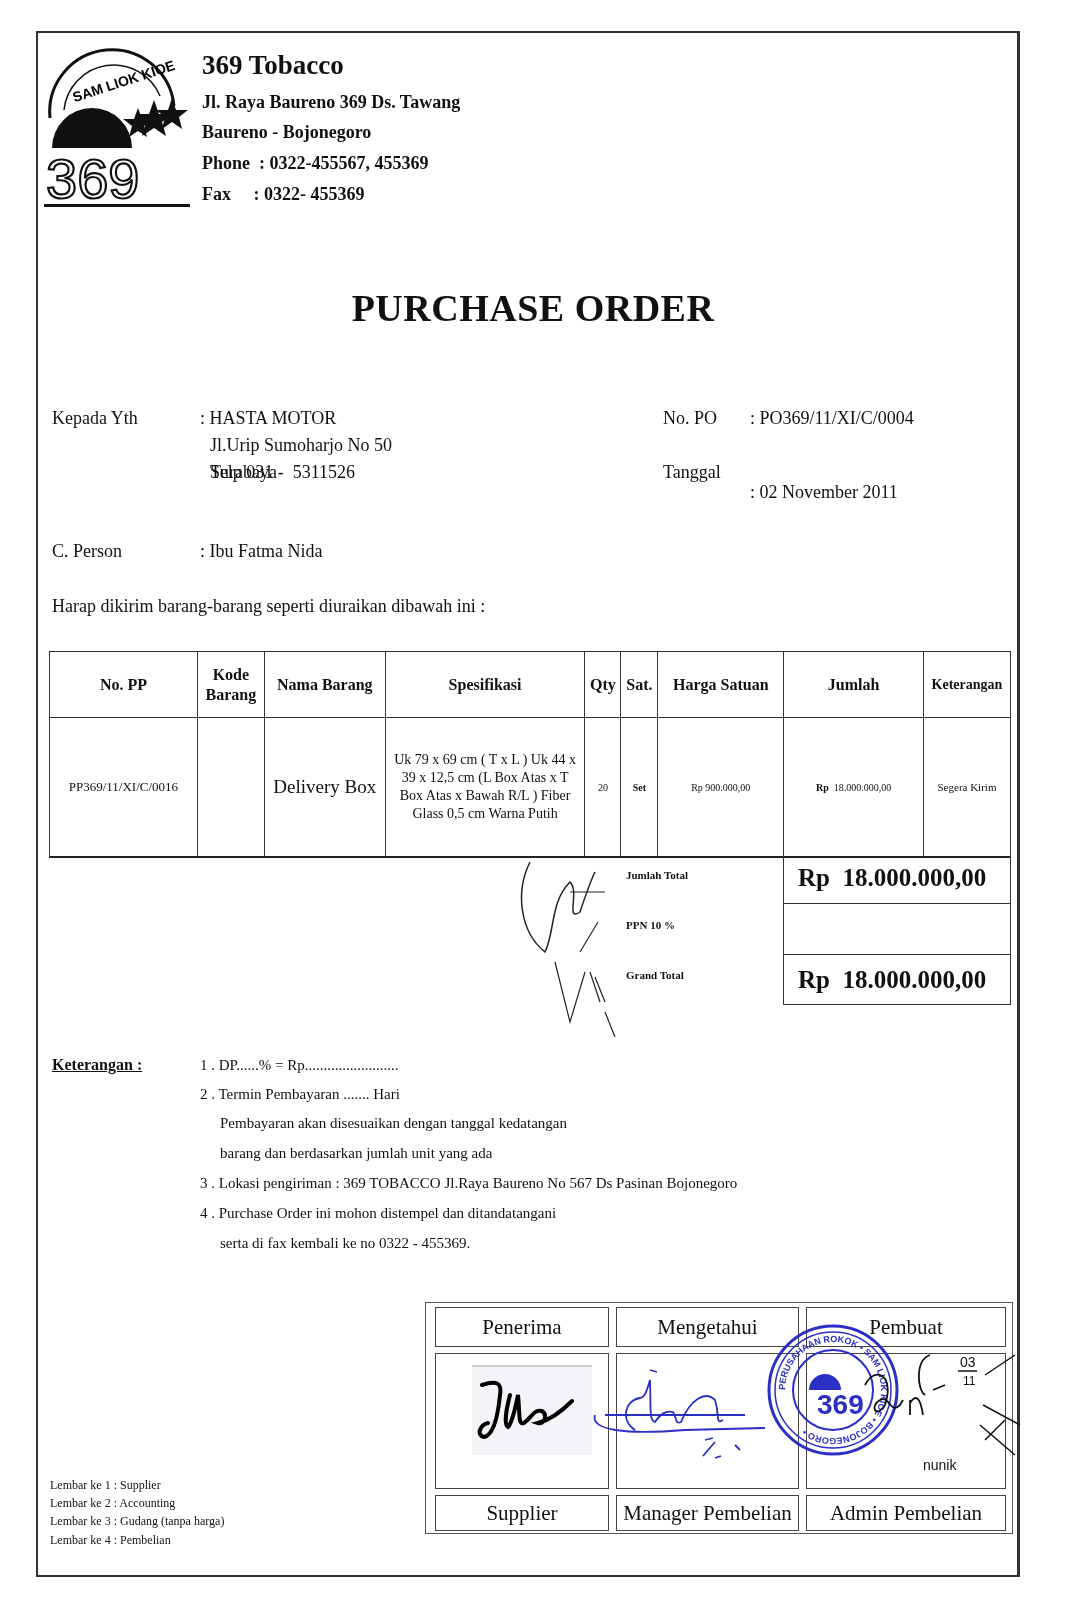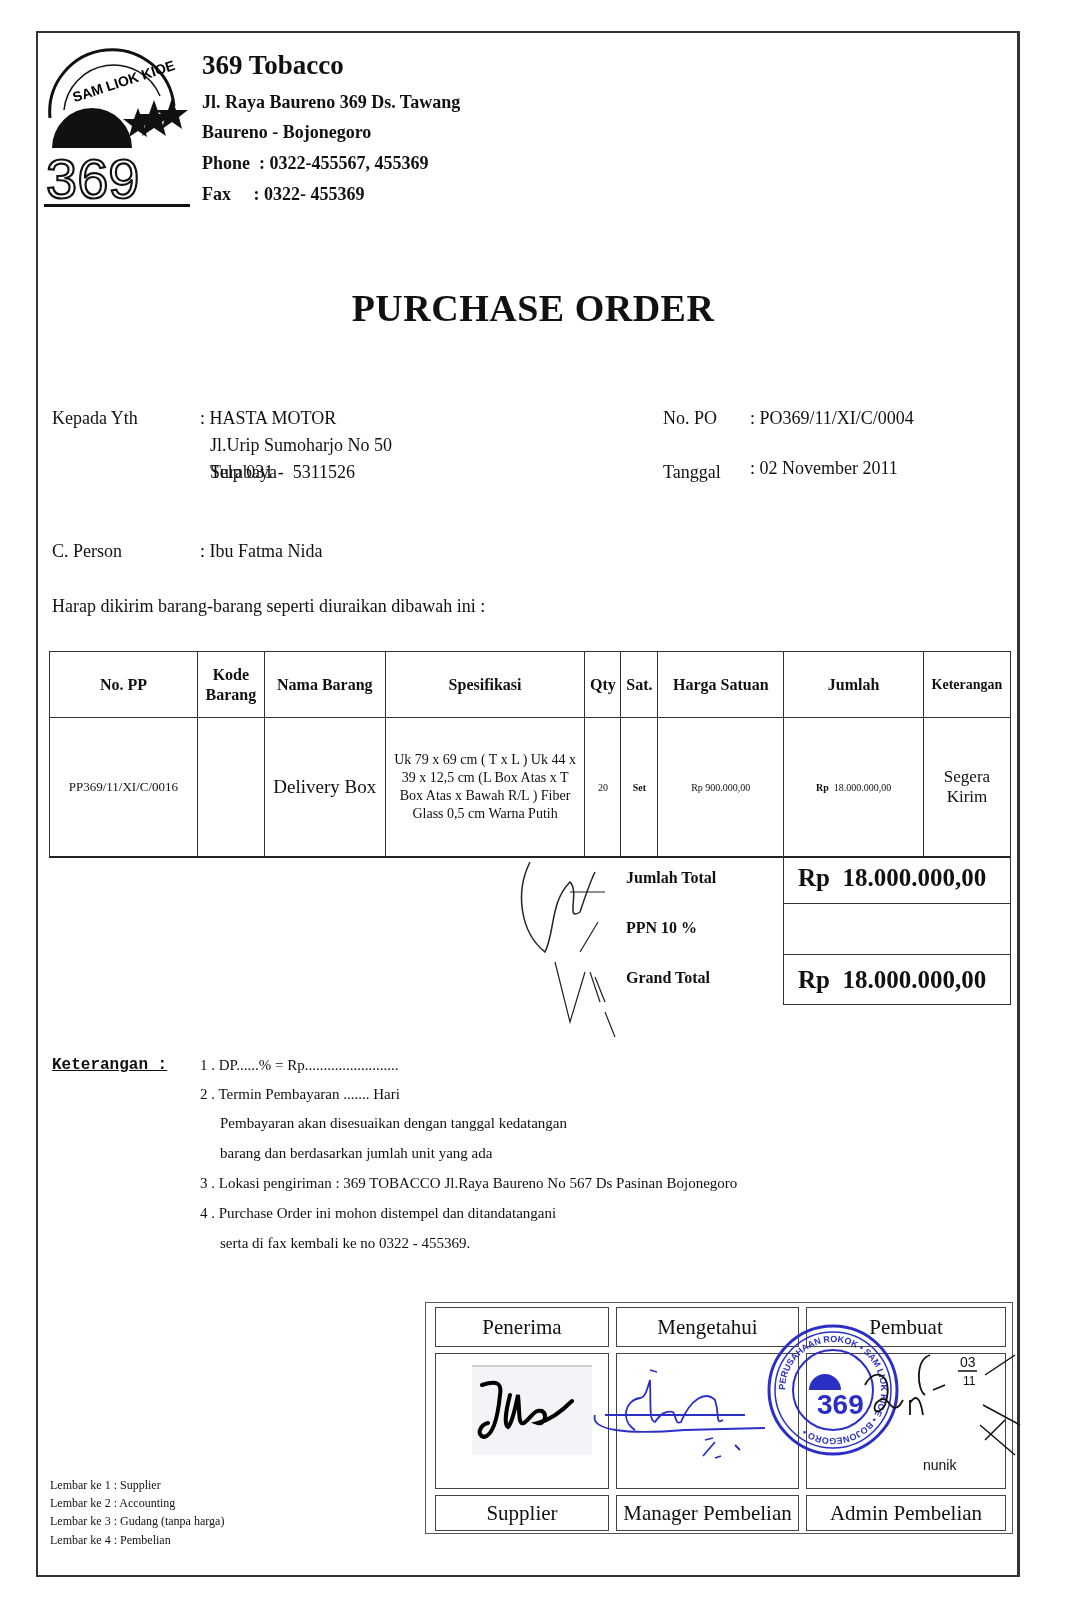--- a/index.html
+++ b/index.html
@@ -26,25 +26,25 @@
     table.items th { height: 61px; font-weight: bold; font-size: 16px; line-height: 20px; }
     table.items td { height: 134px; font-size: 10px; }
     .td-spec { font-size: 14px !important; line-height: 18px; }
     .td-nama { font-size: 19px !important; }
     .td-nopp { font-size: 13px !important; }
     .td-sat { font-weight: bold; }
     .th-ket { font-size: 14px !important; }
     table.items tr:last-child td { border-bottom: 2.5px solid #222; }
 
     
-    .tot-label { left: 626px; font-size: 16px; font-weight: bold; }
+    .tot-label { left: 626px; font-size: 11px; font-weight: bold; }
     .tot-box { left: 783px; width: 228px; border: 1.5px solid #333; box-sizing: border-box; font-size: 25px; font-weight: bold; padding-left: 14px; display: flex; align-items: center; }
 
     
-    .notes-label { left: 52px; top: 1056px; font-size: 16px; font-weight: bold; text-decoration: underline; font-family: Liberation Mono, monospace; }
+    .notes-label { left: 52px; top: 1056px; font-size: 16px; font-weight: bold; text-decoration: underline; }
     .note { left: 200px; font-size: 15px; }
     .note.indent { left: 220px; }
 
     
     .sig-outer { left: 425px; top: 1302px; width: 588px; height: 232px; border: 1.5px solid #555; box-sizing: border-box; text-align: center; }
     .sig-cell { position: absolute; border: 1.5px solid #444; box-sizing: border-box; display: flex; align-items: center; justify-content: center; font-size: 21px; }
     .lembar { left: 50px; font-size: 12px; }
 
     .stamp { left: 765px; top: 1322px; width: 136px; height: 136px; }
     .sig-svg { position: absolute; }
@@ -79,21 +79,21 @@
 <div class="abs val" style="left:210px; top:435px">Jl.Urip Sumoharjo No 50</div>
 <div class="abs val" style="left:210px; top:462px">Surabaya</div>
 <div class="abs val" style="left:210px; top:462px; white-space:pre">Telp 031 -  5311526</div>
 
 <div class="abs lbl" style="left:52px; top:541px">C. Person</div>
 <div class="abs val" style="left:200px; top:541px">: Ibu Fatma Nida</div>
 
 <div class="abs lbl" style="left:663px; top:408px">No. PO</div>
 <div class="abs val" style="left:750px; top:408px">: PO369/11/XI/C/0004</div>
 <div class="abs lbl" style="left:663px; top:462px">Tanggal</div>
-<div class="abs val" style="left:750px; top:458px">: 02 November 2011</div>
+<div class="abs val" style="left:750px; top:482px">: 02 November 2011</div>
 
 <div class="abs val" style="left:52px; top:596px">Harap dikirim barang-barang seperti diuraikan dibawah ini :</div>
 
 <table class="items">
   <colgroup>
     <col style="width:148px">
       <col style="width:67px">
       <col style="width:121px">
       <col style="width:200px">
     <col style="width:36px">
@@ -121,21 +121,21 @@
       <td></td>
       <td class="td-nama">Delivery Box</td>
       <td class="td-spec">Uk 79 x 69 cm ( T x L ) Uk 44 x 39 x 12,5 cm (L Box Atas x  T Box Atas x Bawah R/L ) Fiber Glass 0,5 cm Warna Putih</td>
       <td>20</td>
       <td class="td-sat">Set</td>
       <td>Rp 900.000,00</td>
       <td>
         <b>Rp</b>&nbsp;
         <span>18.000.000,00</span>
       </td>
-      <td style="font-size:17px">Segera Kirim</td>
+      <td style="font-size:11px">Segera Kirim</td>
     </tr>
   </tbody>
 </table>
 
 <svg class="sig-svg" style="left:510px; top:852px; width:110px; height:190px" viewBox="0 0 110 190">
   <path d="M20,10 C5,40 10,80 35,100 C45,80 40,50 60,30 C70,40 55,70 70,60 C75,45 80,30 85,20" fill="none" stroke="#222" stroke-width="1.5"></path>
   <path d="M60,40 L95,40 M88,70 L70,100" fill="none" stroke="#222" stroke-width="1.2"></path>
   <path d="M45,110 L60,170 L75,120 M80,120 L90,150 M85,125 L95,150 M95,160 L105,185" fill="none" stroke="#222" stroke-width="1.2"></path>
 </svg>
 

